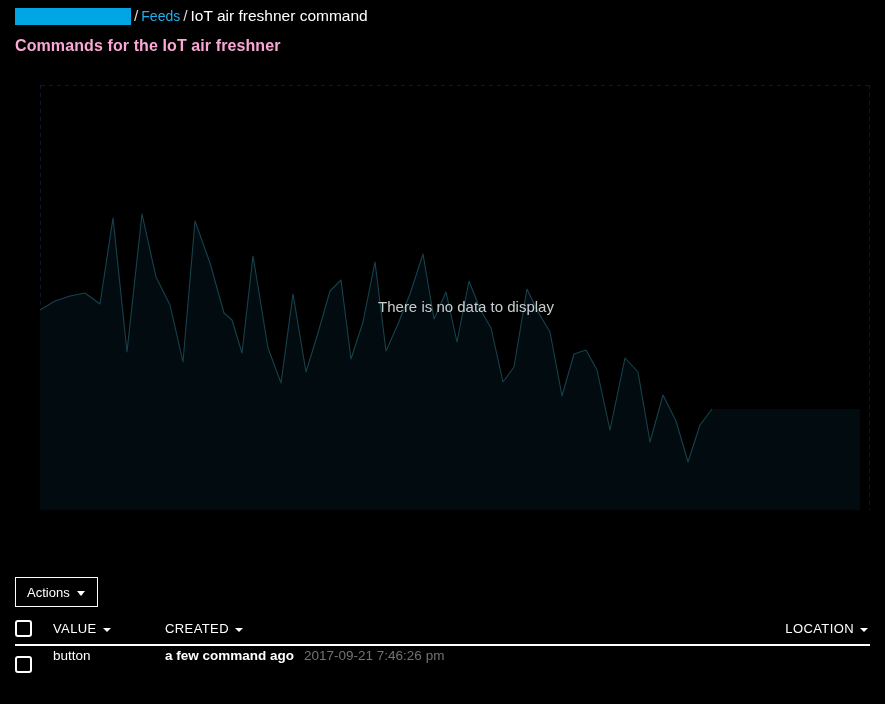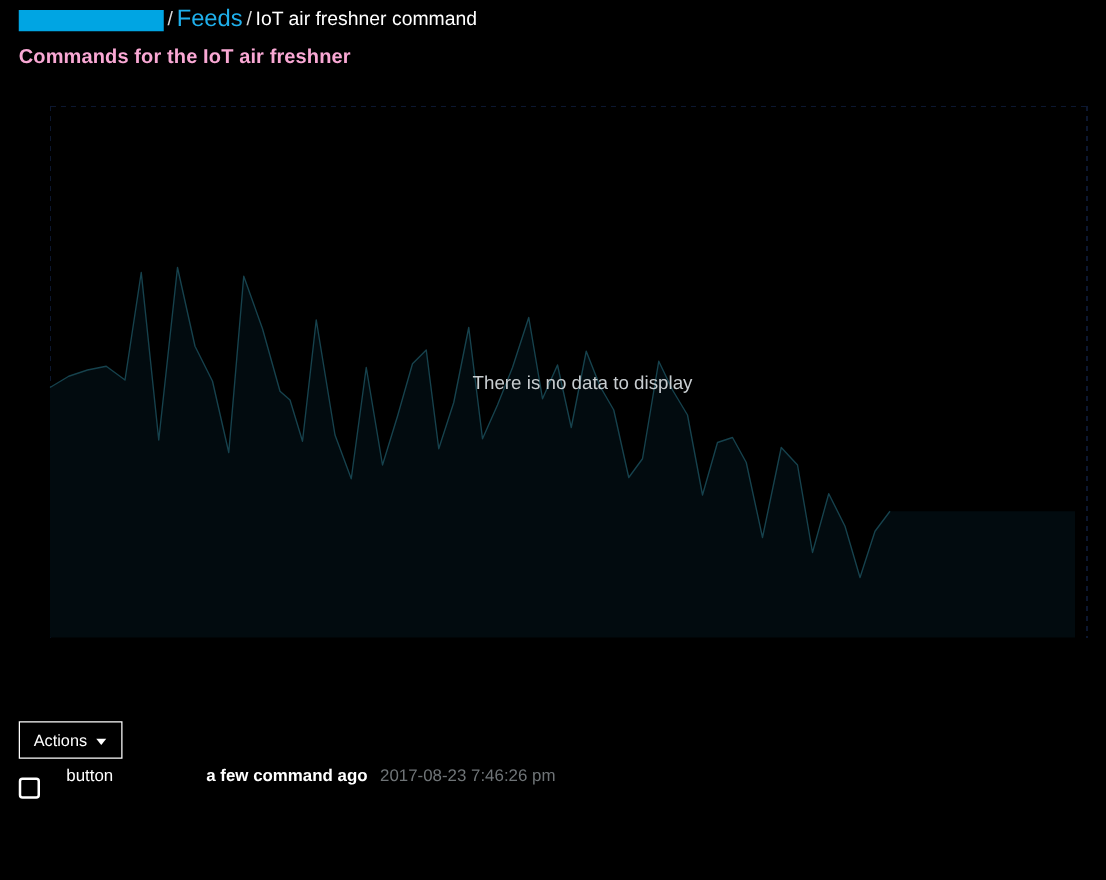--- a/index.html
+++ b/index.html
@@ -45,21 +45,21 @@
     vertical-align: middle;
   }
   .crumb-sep {
     color: #d8d8d8;
     padding: 0 3px;
     font-size: 15.5px;
   }
   .crumb-link {
     color: #1fb0ec;
     text-decoration: none;
-    font-size: 19px;
+    font-size: 14px;
   }
   .crumb-current {
     color: #ffffff;
     font-size: 15.5px;
   }
 
   
   .page-subtitle {
     position: absolute;
     left: 15px;
@@ -253,32 +253,55 @@
     <div class="chart-empty-msg">There is no data to display</div>
   </div>
 
   <button class="actions-btn">
     <span>Actions</span>
     <span class="caret"></span>
   </button>
 
   <div class="data-table">
 
+    <div class="thead-row">
+      <div class="cell-check">
+        <span class="cb"></span>
+      </div>
+      <div class="cell-value">
+        <span class="th-label">
+          <span>VALUE</span>
+          <span class="caret caret-sm"></span>
+        </span>
+      </div>
+      <div class="cell-created">
+        <span class="th-label">
+          <span>CREATED</span>
+          <span class="caret caret-sm"></span>
+        </span>
+      </div>
+      <div class="cell-location">
+        <span class="th-label">
+          <span>LOCATION</span>
+          <span class="caret caret-sm"></span>
+        </span>
+      </div>
+    </div>
 
     <div class="tbody-row">
       <div class="cell-check">
         <span class="cb"></span>
       </div>
       <div class="cell-value">
         <span class="td-value">button</span>
       </div>
       <div class="cell-created">
         <span class="created-inner">
           <span class="td-relative">a few command ago</span>
-          <span class="td-absolute">2017-08-23 7:46:26 pm</span>
+          <span class="td-absolute">2017-09-21 7:46:26 pm</span>
         </span>
       </div>
       <div class="cell-location">
         <span class="td-value"></span>
       </div>
     </div>
 
   </div>
 
 </div>

